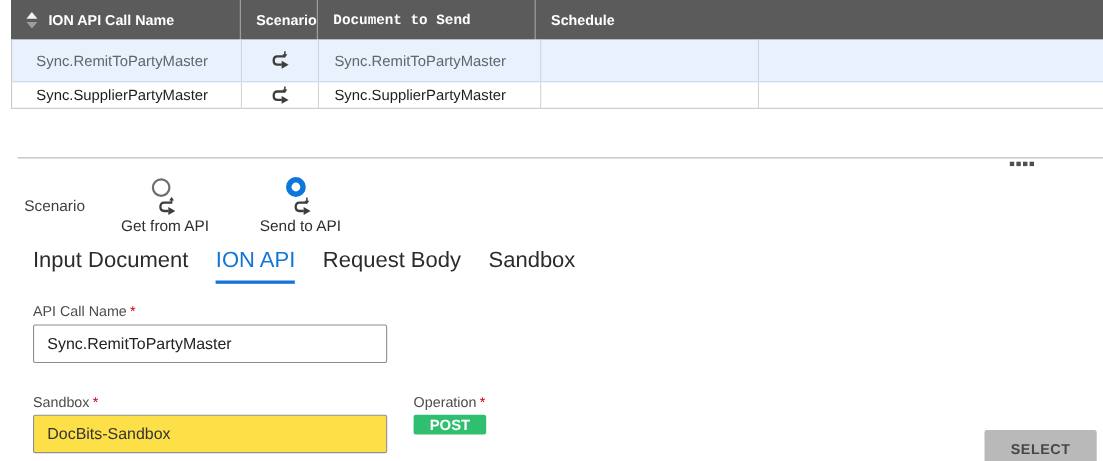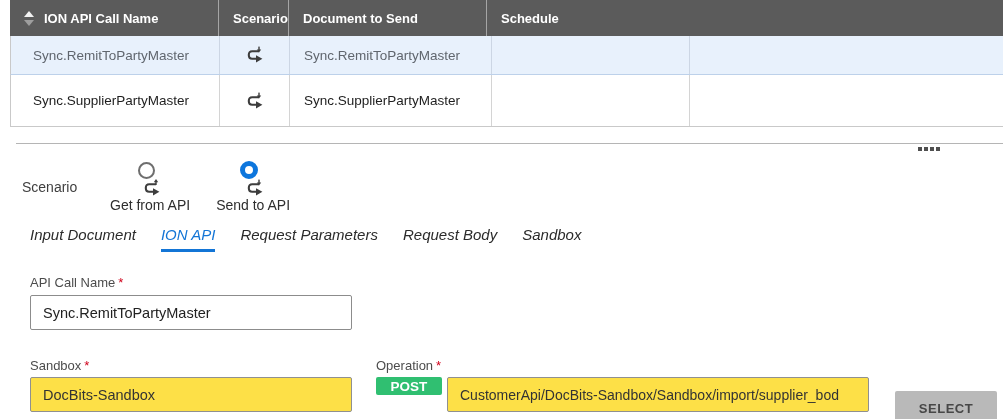--- a/index.html
+++ b/index.html
@@ -18,40 +18,40 @@
             border-bottom:6px solid #f2f2f2; margin-bottom:3px; }
   .tri-down { width:0; height:0; border-left:5px solid transparent; border-right:5px solid transparent;
               border-top:6px solid #9e9e9e; }
   .grid-row { display:flex; height:39px; border-bottom:1px solid #c9c9c9; border-left:1px solid #c9c9c9; background:#fff; }
   .grid-row.selected { background:#e8f1fc; border-bottom:1px solid #bdd1ea; }
   .gr-cell { display:flex; align-items:center; font-size:13.5px; color:#1e1e1e;
              border-left:1px solid #d4d4d4; padding-left:14px; overflow:hidden; white-space:nowrap; }
   .grid-row .gr-cell:first-child { border-left:none; padding-left:22px; }
   .grid-row.selected .gr-cell { color:#60666e; border-left-color:#ccd6e4; }
   .cell-center { justify-content:center; padding-left:0 !important; }
-  .c-name { width:208px; } .c-scen { width:70px; } .c-recv { width:202px; } .c-send { width:198px; } .c-sched { flex:1; }
+  .c-name { width:208px; } .c-scen { width:70px; } .c-recv { width:202px; } .c-send { width:198px;font-family:Liberation Mono, monospace; } .c-sched { flex:1; }
 
   
   .splitter-line { position:absolute; left:16px; right:0; top:143px; height:1px; background:#b5b5b5; }
   .splitter-dots { position:absolute; left:918px; top:147px; display:flex; gap:2px; cursor:row-resize; }
   .splitter-dots span { width:4px; height:4px; background:#4f4f4f; display:block; }
 
   
   .scenario-row { position:absolute; left:22px; top:175px; height:24px; display:flex; align-items:center; }
   .scenario-label { font-size:14px; color:#3f3f3f; width:80px; }
   .radio-opt { display:flex; align-items:center; cursor:pointer;flex-direction:column; }
   .radio-opt .txt { font-size:14px; color:#2e2e2e; margin-left:8px; white-space:nowrap; }
   .radio { width:17px; height:17px; border-radius:50%; border:2px solid #6e6e6e; background:#fff; flex:none; }
   .radio.on { border:5px solid #0d76dd; width:18px; height:18px; }
   .opt-icon { margin-left:11px; display:inline-flex; flex:none; }
-  .opt2 { margin-left:18px; } .opt3 { margin-left:52px; }
+  .opt2 { margin-left:38px; } .opt3 { margin-left:52px; }
 
   
   .tabs { position:absolute; left:30px; top:226px; display:flex; gap:25px; }
-  .tab { font-size:15px; color:#2b2b2b; padding-bottom:6px; border-bottom:3px solid transparent; cursor:pointer; white-space:nowrap;font-style:italic; }
+  .tab { font-size:20px; color:#2b2b2b; padding-bottom:6px; border-bottom:3px solid transparent; cursor:pointer; white-space:nowrap; }
   .tab.active { color:#1375d6; border-bottom-color:#1375d6; }
 
   
   .fld-label { position:absolute; font-size:13px; color:#4c4c4c; }
   .req { color:#d0021b; margin-left:3px; }
   .txt-input { position:absolute; height:35px; border:1px solid #8c8c8c; border-radius:2px; background:#fff;
                font-family:"Liberation Sans", sans-serif; font-size:14.5px; color:#222; padding:0 12px; outline:none; }
   .txt-input:disabled, .txt-input.readonly { background:#fde047; border-color:#909090; color:#333; }
   .lbl-apiname { left:30px; top:275px; }
   .in-apiname  { left:30px; top:295px; width:322px; }
@@ -122,21 +122,21 @@
       <div class="gr-cell c-scen cell-center">
         <svg class="icon-svg" width="20" height="18" viewBox="0 0 20 18">
             <use href="#ic-send"></use>
           </svg>
       </div>
       <div class="gr-cell c-recv">Sync.RemitToPartyMaster</div>
       <div class="gr-cell c-send"></div>
       <div class="gr-cell c-sched"></div>
     </div>
 
-    <div class="grid-row" style="height:52px">
+    <div class="grid-row" style="height:24px">
       <div class="gr-cell c-name">Sync.SupplierPartyMaster</div>
       <div class="gr-cell c-scen cell-center">
         <svg class="icon-svg" width="20" height="18" viewBox="0 0 20 18">
             <use href="#ic-send"></use>
           </svg>
       </div>
       <div class="gr-cell c-recv">Sync.SupplierPartyMaster</div>
       <div class="gr-cell c-send"></div>
       <div class="gr-cell c-sched"></div>
     </div>
@@ -171,35 +171,33 @@
           </svg>
       </span>
       <span class="txt">Send to API</span>
     </div>
 
   </div>
 
   <div class="tabs">
     <div class="tab">Input Document</div>
     <div class="tab active">ION API</div>
-    <div class="tab">Request Parameters</div>
     <div class="tab">Request Body</div>
     <div class="tab">Sandbox</div>
   </div>
 
   <div class="fld-label lbl-apiname">
     <span>API Call Name</span><span class="req">*</span>
   </div>
   <input class="txt-input in-apiname" type="text" value="Sync.RemitToPartyMaster" style="">
 
   <div class="fld-label lbl-product">
     <span>Sandbox</span><span class="req">*</span>
   </div>
   <input class="txt-input in-product" type="text" disabled="" value="DocBits-Sandbox" style="">
 
   <div class="fld-label lbl-operation">
     <span>Operation</span><span class="req">*</span>
   </div>
   <div class="method-badge">POST</div>
-  <input class="txt-input in-path readonly" type="text" readonly="" value="CustomerApi/DocBits-Sandbox/Sandbox/import/supplier_bod" style="">
   <button class="select-btn">SELECT</button>
 
 </div>
 
 </body></html>

